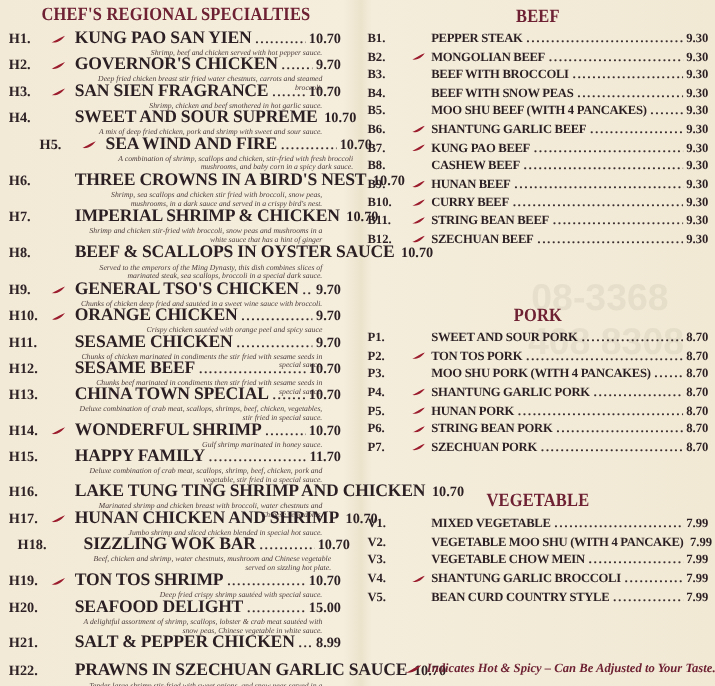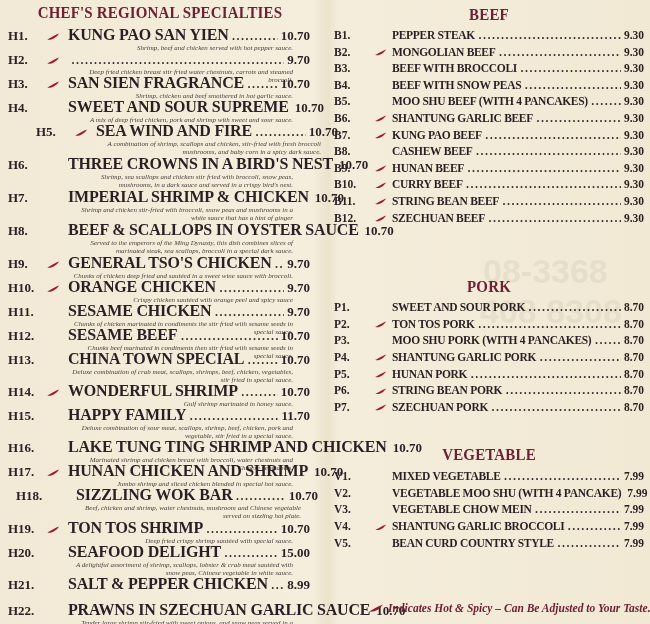--- a/index.html
+++ b/index.html
@@ -85,20 +85,21 @@
           <div class="desc">Shrimp, beef and chicken served with hot pepper sauce.</div>
         </div>
         <div class="item" style="height: 24px;">
           <div class="row">
             <span class="code">H2.</span>
             <span class="chili">
               <svg width="14" height="7" viewBox="0 0 16 8">
                 <path d="M1 7.5 C4 6.5 8 3 15 0.5 C13 3 11 5.5 7 7 C5 7.6 3 7.8 1 7.5 Z" fill="#9b1c2d"></path>
               </svg>
             </span>
+            <span class="name">GOVERNOR'S CHICKEN</span>
             <span class="dots"></span>
             <span class="price">9.70</span>
           </div>
           <div class="desc">Deep fried chicken breast stir fried water chestnuts, carrots and steamed broccoli.</div>
         </div>
         <div class="item" style="height: 24px;">
           <div class="row">
             <span class="code">H3.</span>
             <span class="chili">
               <svg width="14" height="7" viewBox="0 0 16 8">
@@ -238,21 +239,21 @@
           <div class="desc">Gulf shrimp marinated in honey sauce.</div>
         </div>
         <div class="item" style="height: 32px;">
           <div class="row">
             <span class="code">H15.</span>
             <span class="chili"></span>
             <span class="name">HAPPY FAMILY</span>
             <span class="dots"></span>
             <span class="price">11.70</span>
           </div>
-          <div class="desc">Deluxe combination of sour meat, scallops, shrimp, beef, chicken, pork and vegetable, stir fried in a special sauce.</div>
+          <div class="desc">Deluxe combination of crab meat, scallops, shrimp, beef, chicken, pork and vegetable, stir fried in a special sauce.</div>
         </div>
         <div class="item" style="height: 24px;">
           <div class="row">
             <span class="code">H16.</span>
             <span class="chili"></span>
             <span class="name">LAKE TUNG TING SHRIMP AND CHICKEN</span>
             <span class="dots"></span>
             <span class="price">10.70</span>
           </div>
           <div class="desc">Marinated shrimp and chicken breast with broccoli, water chestnuts and Chinese vegetables.</div>

